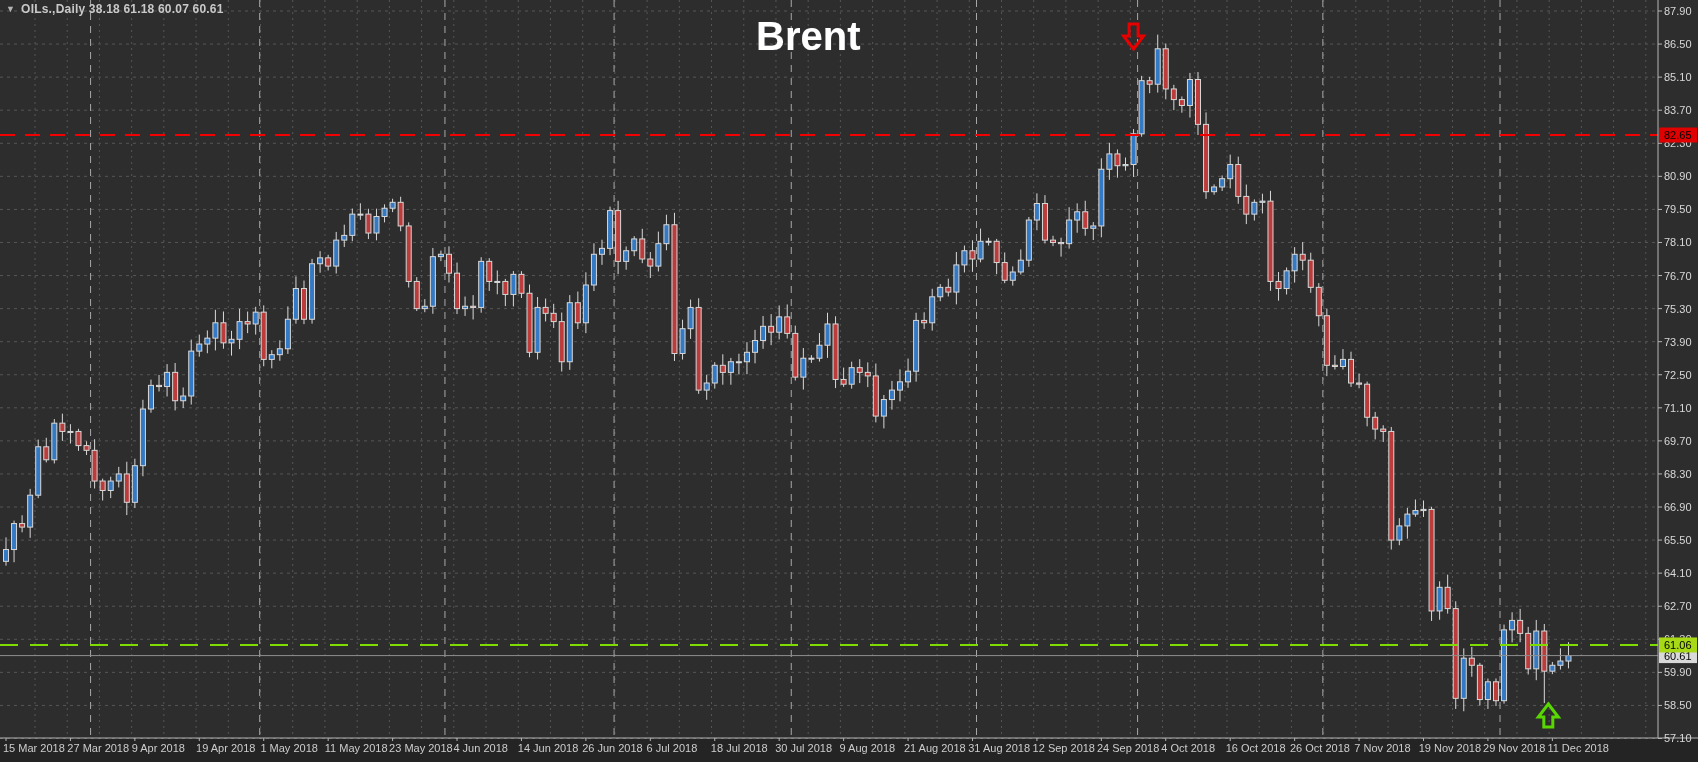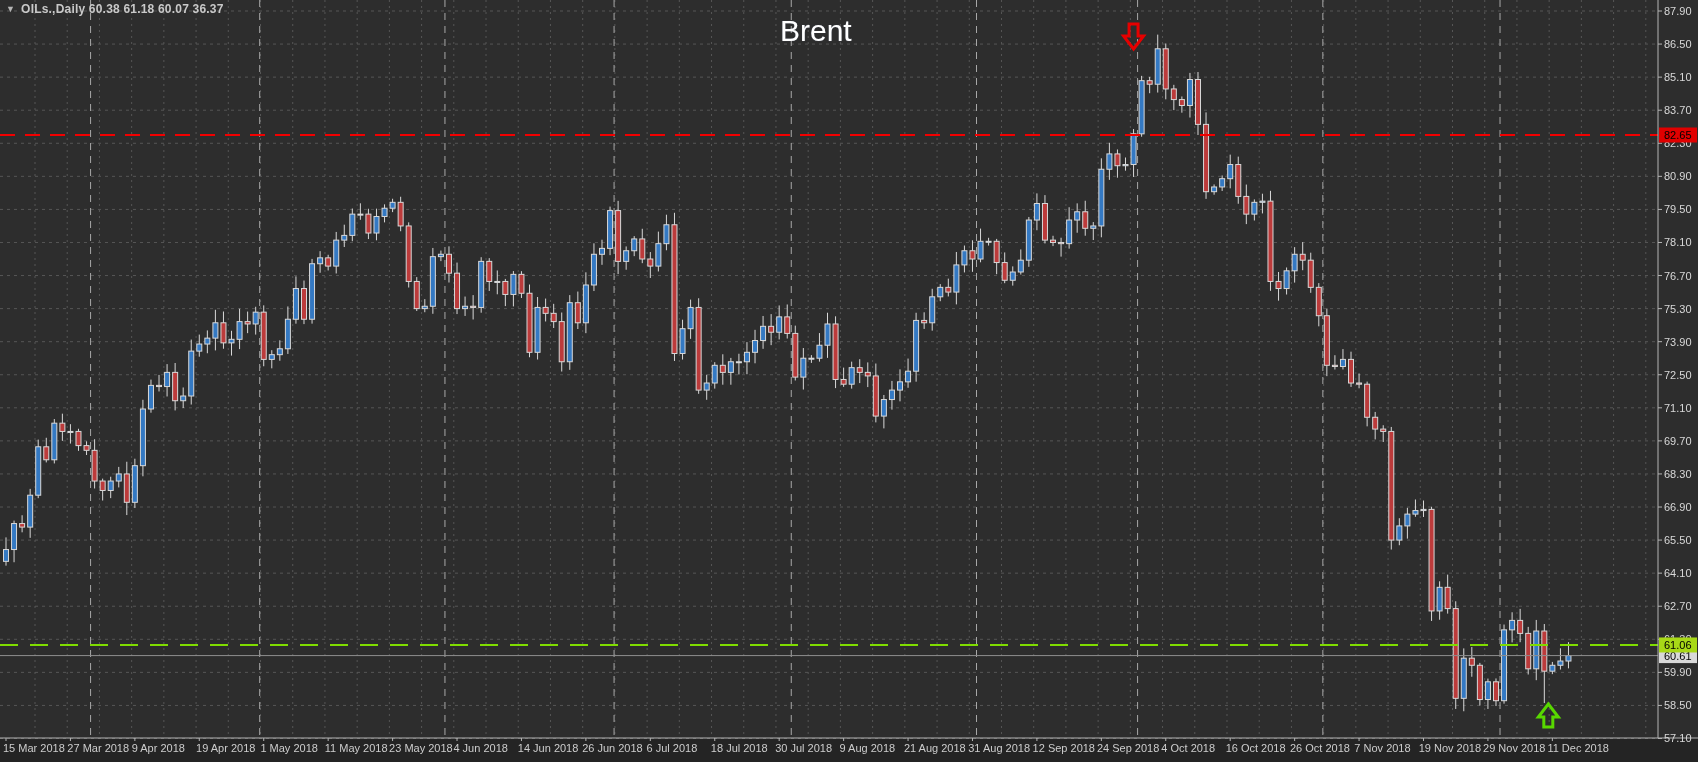--- a/index.html
+++ b/index.html
@@ -3,22 +3,22 @@
 <meta charset="utf-8">
 <style>
   html,body{margin:0;padding:0;background:#1f1f1f;}
   #window{position:relative;width:1698px;height:762px;background:#2d2d2d;overflow:hidden;
           font-family:"Liberation Sans",sans-serif;}
   #chart-svg{position:absolute;left:0;top:0;}
   #chart-svg text{font-family:"Liberation Sans",sans-serif;}
   #symbol-header{position:absolute;left:6px;top:2px;display:flex;align-items:center;gap:6px;
                  color:#c9c9c9;font-size:12px;font-weight:bold;letter-spacing:.2px;z-index:5;}
   #symbol-header .tri{font-size:9px;color:#b5b5b5;cursor:default;}
-  #chart-title{position:absolute;left:756px;top:14px;color:#ffffff;font-size:30px;
-               font-weight:400;z-index:5;text-shadow:0 0 1px rgba(150,170,220,.35);margin-left:24px;}
+  #chart-title{position:absolute;left:756px;top:14px;color:#ffffff;font-size:40px;
+               font-weight:700;z-index:5;text-shadow:0 0 1px rgba(150,170,220,.35);}
 </style>
 </head>
 <body>
 
 <div id="window">
   <svg id="chart-svg" width="1698" height="762">
       <rect x="0" y="0" width="1698" height="762" fill="#2d2d2d"></rect>
       <rect x="0" y="738" width="1698" height="24" fill="#242424"></rect>
       <line x1="0" y1="11" x2="1658" y2="11" stroke="#565656" stroke-width="1" stroke-dasharray="3,4"></line>
       <line x1="0" y1="44.06800000000013" x2="1658" y2="44.06800000000013" stroke="#565656" stroke-width="1" stroke-dasharray="3,4"></line>
@@ -599,17 +599,17 @@
       <rect x="1659" y="648.0898000000002" width="38" height="15" fill="#d9d9d9"></rect>
       <text x="1664" y="659.5898000000002" fill="#000000" font-size="11" text-anchor="start">60.61</text>
       <rect x="1659" y="637.4608000000001" width="38" height="15" fill="#a8d917"></rect>
       <text x="1664" y="648.9608000000001" fill="#000000" font-size="11" text-anchor="start">61.06</text>
       <path d="M 1129.06,24 H 1138.06 V 36 H 1143.56 L 1133.56,49 L 1123.56,36 H 1129.06 Z" fill="none" stroke="#e60000" stroke-width="3" stroke-linejoin="miter"></path>
       <path d="M 1548.314,704 L 1558.314,717 H 1552.814 V 727 H 1543.814 V 717 H 1538.314 Z" fill="none" stroke="#58d800" stroke-width="3" stroke-linejoin="miter"></path>
     </svg>
 
   <div id="symbol-header">
     <span class="tri">▼</span>
-    <span>OILs.,Daily  60.38 61.18 60.07 36.37</span>
+    <span>OILs.,Daily  38.18 61.18 60.07 60.61</span>
   </div>
 
   <div id="chart-title">Brent</div>
 </div>
 
 </body></html>

